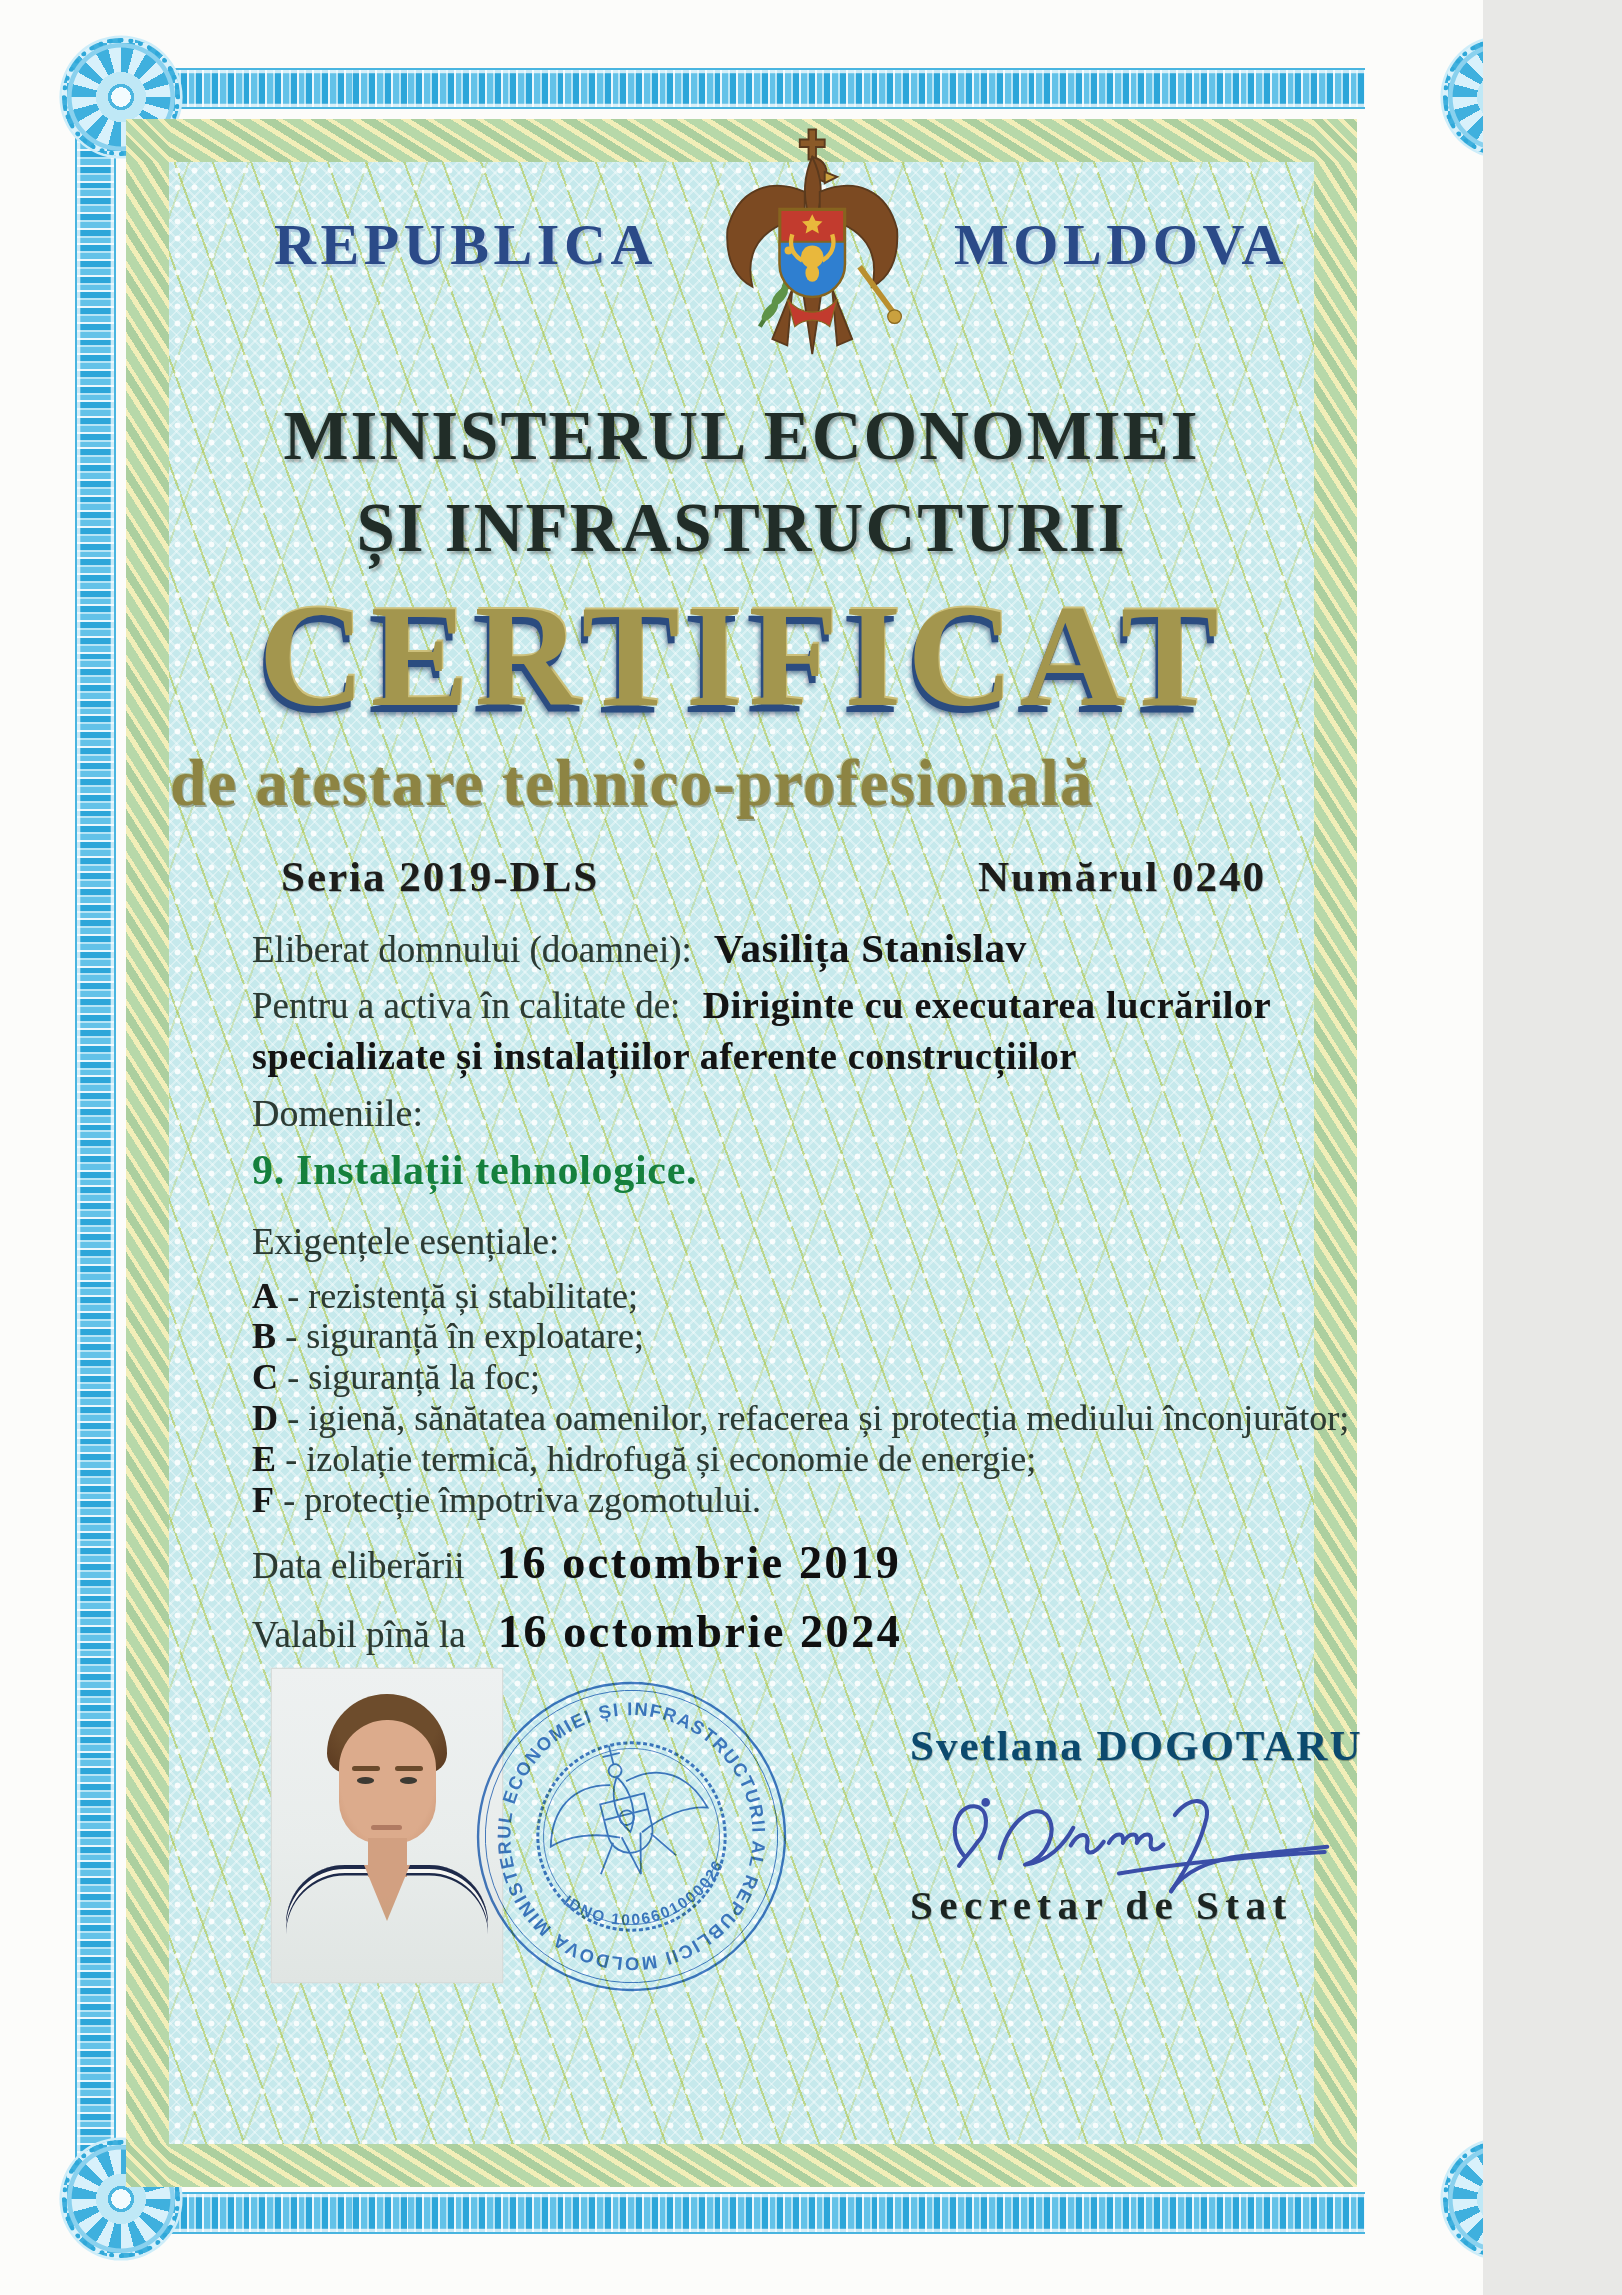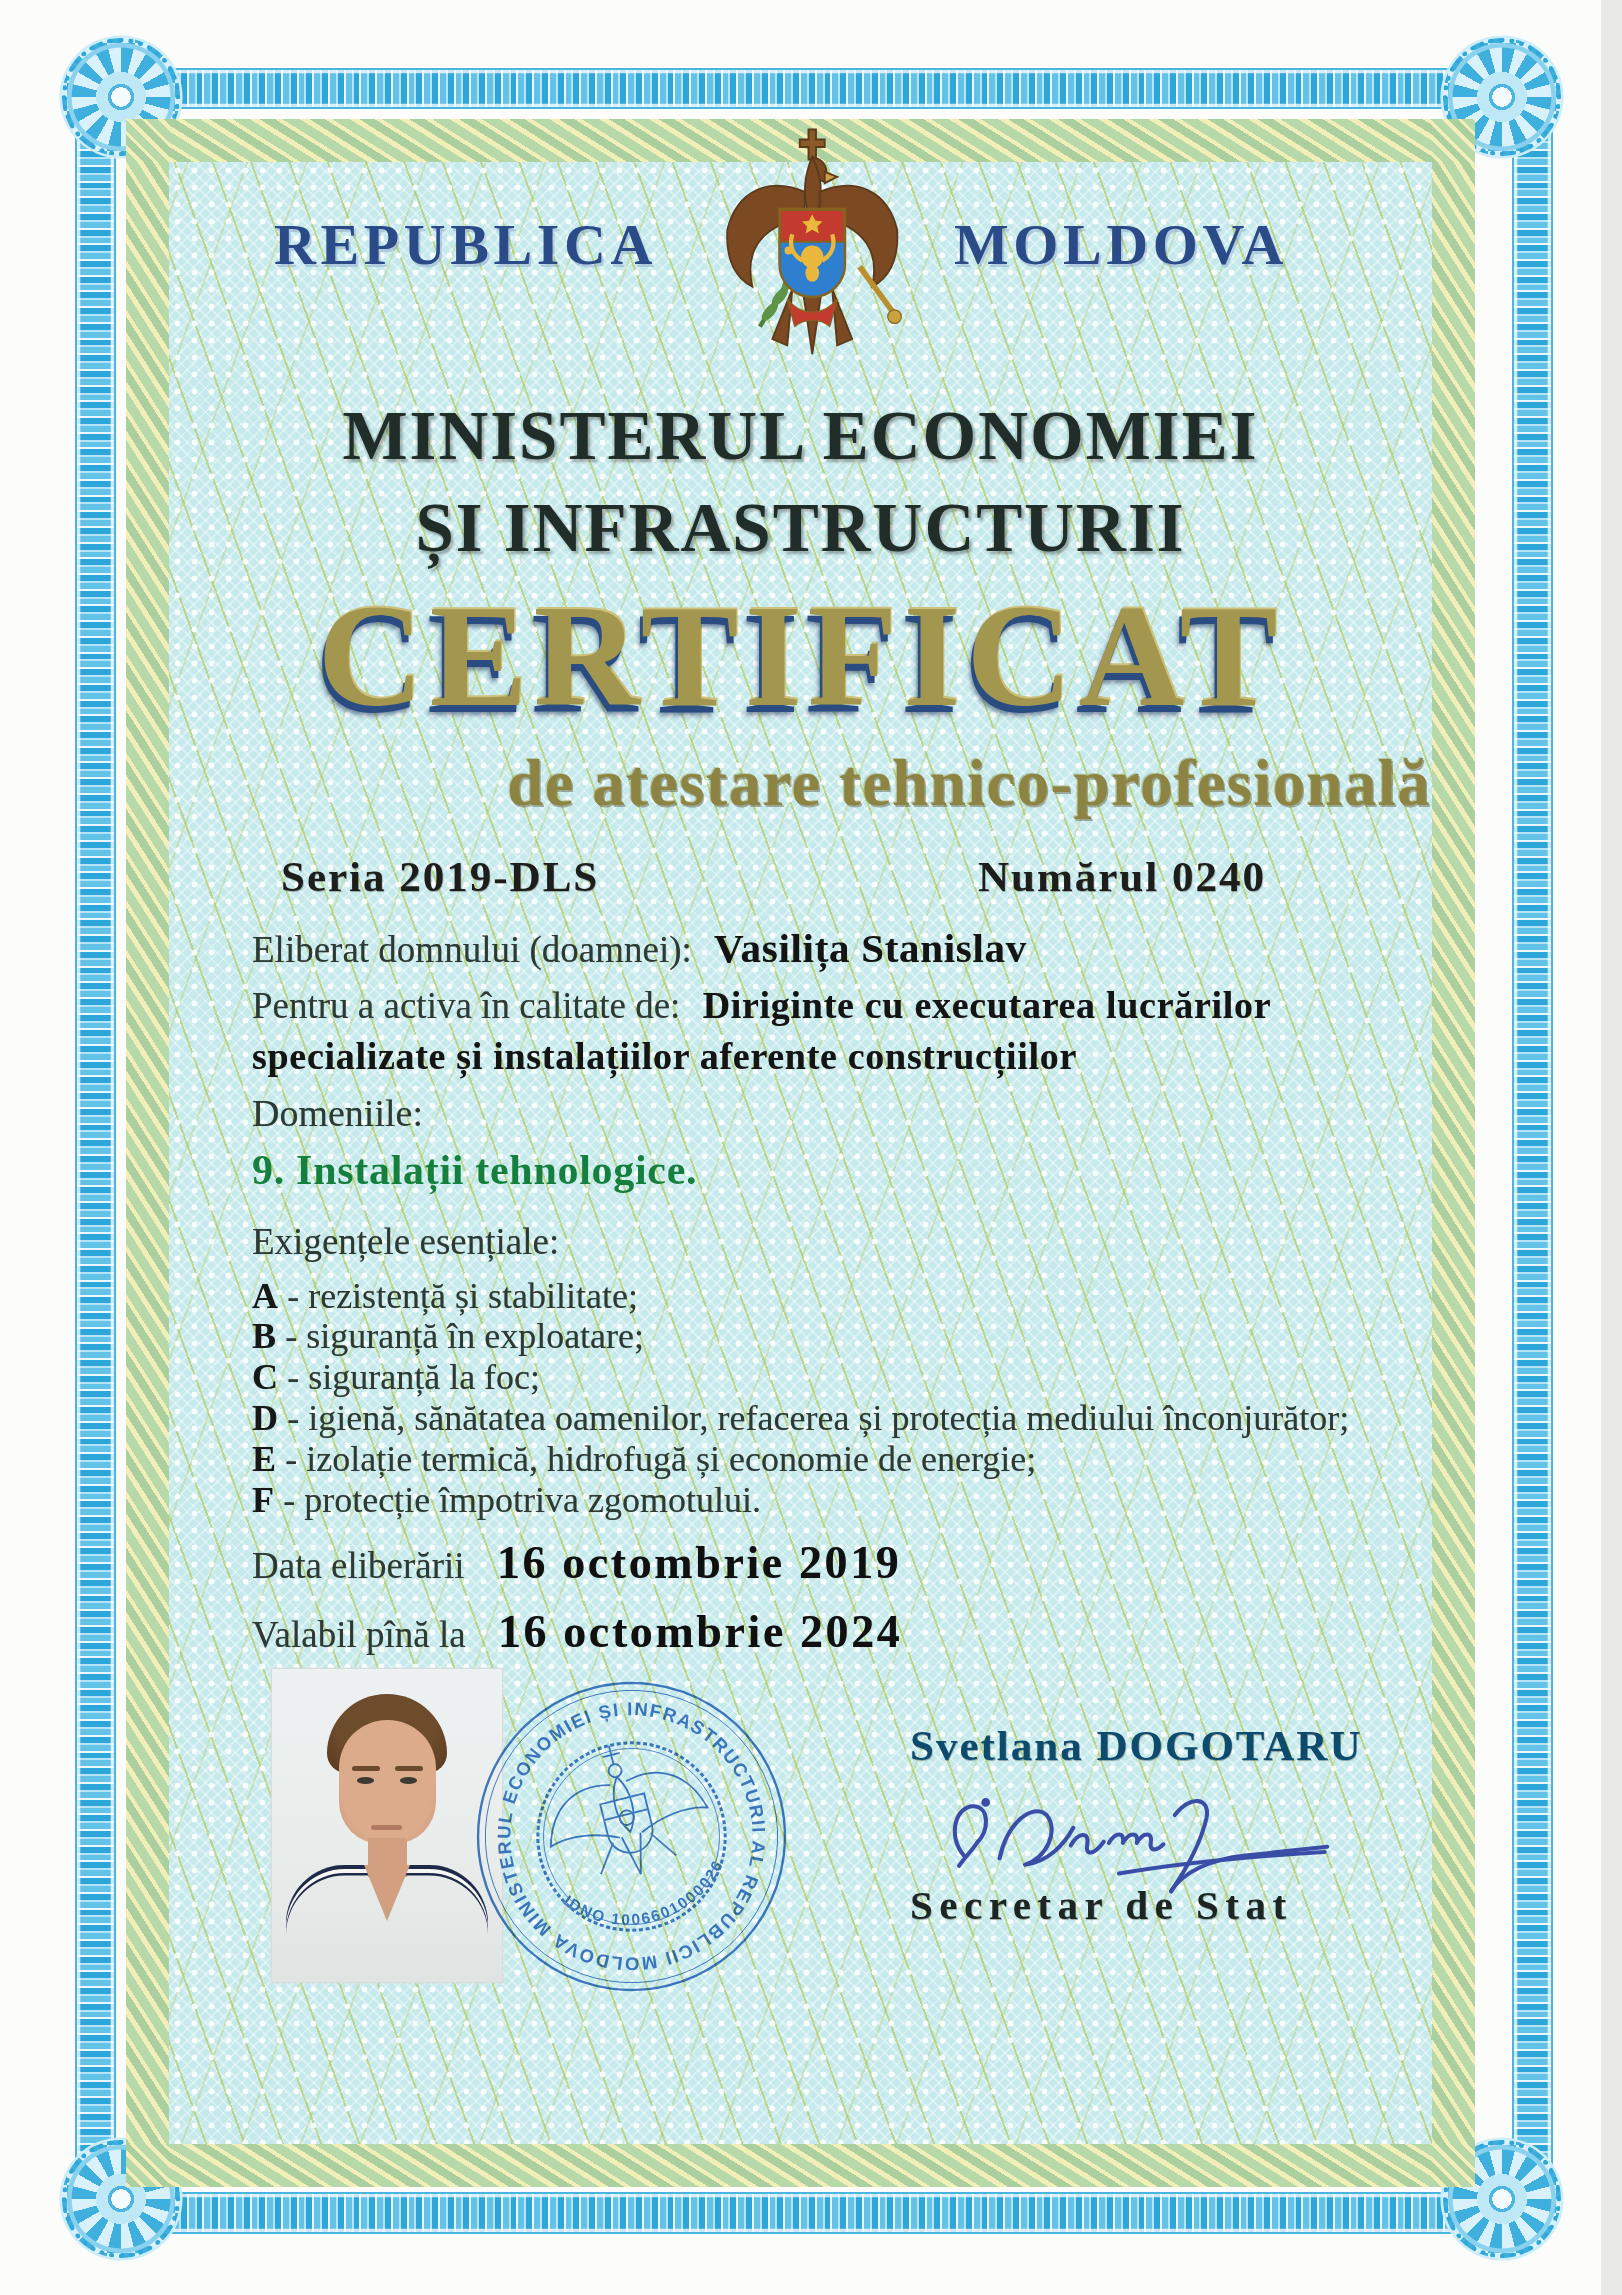--- a/index.html
+++ b/index.html
@@ -1,17 +1,17 @@
 <!DOCTYPE html>
 <html style="font-size:10.5px"><head>
 <meta charset="utf-8">
 <style>
   html,body{margin:0;padding:0;background:#e8e8e6;}
   .page{
-    position:relative; width:1601px; height:2295px; background:#fcfcfa;
+    position:relative; width:1483px; height:2295px; background:#fcfcfa;
     font-family:"Liberation Serif","DejaVu Serif",serif; overflow:hidden;
   }
   
   .bstrip{position:absolute; background:
       repeating-linear-gradient(90deg,#2da6d9 0 5.9px,#eaf7fd 5.9px 7.9px,#63c2e8 7.9px 13.7px,#b7e4f5 13.7px 15.7px);
     box-shadow:inset 0 3.3px 0 rgba(255,255,255,.75), inset 0 -3.3px 0 rgba(255,255,255,.75);
     border-top:2px solid #49b5e0; border-bottom:2px solid #49b5e0;}
   .b-top{left:118px; right:118px; top:68px; height:37px;}
   .b-bottom{left:118px; right:118px; top:2192px; height:38px;}
   .b-left,.b-right{background:
@@ -47,21 +47,21 @@
   .abs{position:absolute;}
   .country{top:211px; font-weight:bold; font-size:58px; letter-spacing:4.6px; color:#2b4a88;
     text-shadow:2px 2.6px 0 rgba(125,150,195,.4);}
   .country.left{left:274px;} .country.right{left:954px;}
   .ministry{left:196px; right:196px; top:390px; text-align:center; font-weight:bold;
     font-size:69px; line-height:92px; letter-spacing:2px; color:#212d28;
     text-shadow:-2px 0 0 rgba(90,130,120,.22), 2.6px 3.3px 2.6px rgba(25,35,30,.35);}
   .title{left:170px; right:170px; top:571px; text-align:center; font-weight:bold;
     font-size:147px; letter-spacing:5.9px; color:#a3964e;
     text-shadow:-2.6px 6.5px 0 #2b4c80, -3.9px 9.8px 4.6px rgba(20,40,80,.5), 1.3px -2px 0 #cdc07a;}
-  .subtitle{left:170px; right:170px; top:746px; text-align:right; font-weight:bold;
+  .subtitle{left:170px; right:170px; top:746px; text-align:left; font-weight:bold;
     font-size:65px; letter-spacing:1.3px; color:#8d8443;
     text-shadow:1.3px 2px 0 rgba(70,65,25,.4), -1.3px -1.3px 0 rgba(150,160,90,.5);}
   .serline{top:852px; font-weight:bold; font-size:43px; color:#1d1d1b; letter-spacing:2px;
     text-shadow:0.7px 1.3px 0.7px rgba(20,20,20,.3);font-family:Liberation Serif, serif;}
   .ser{left:281px;} .num{left:978px;}
   .bodyrow{color:#2c3a33; font-size:37px; text-shadow:0 0 0.7px rgba(40,55,48,.45);}
   .row-issued{left:252px; top:924px;}
   .val{font-weight:bold; color:#141414; font-size:41px; margin-left:13px; letter-spacing:0.7px;}
   .row-role{left:252px; top:980px; width:1171px; line-height:50px;}
   .row-role .val{font-size:38px;}

